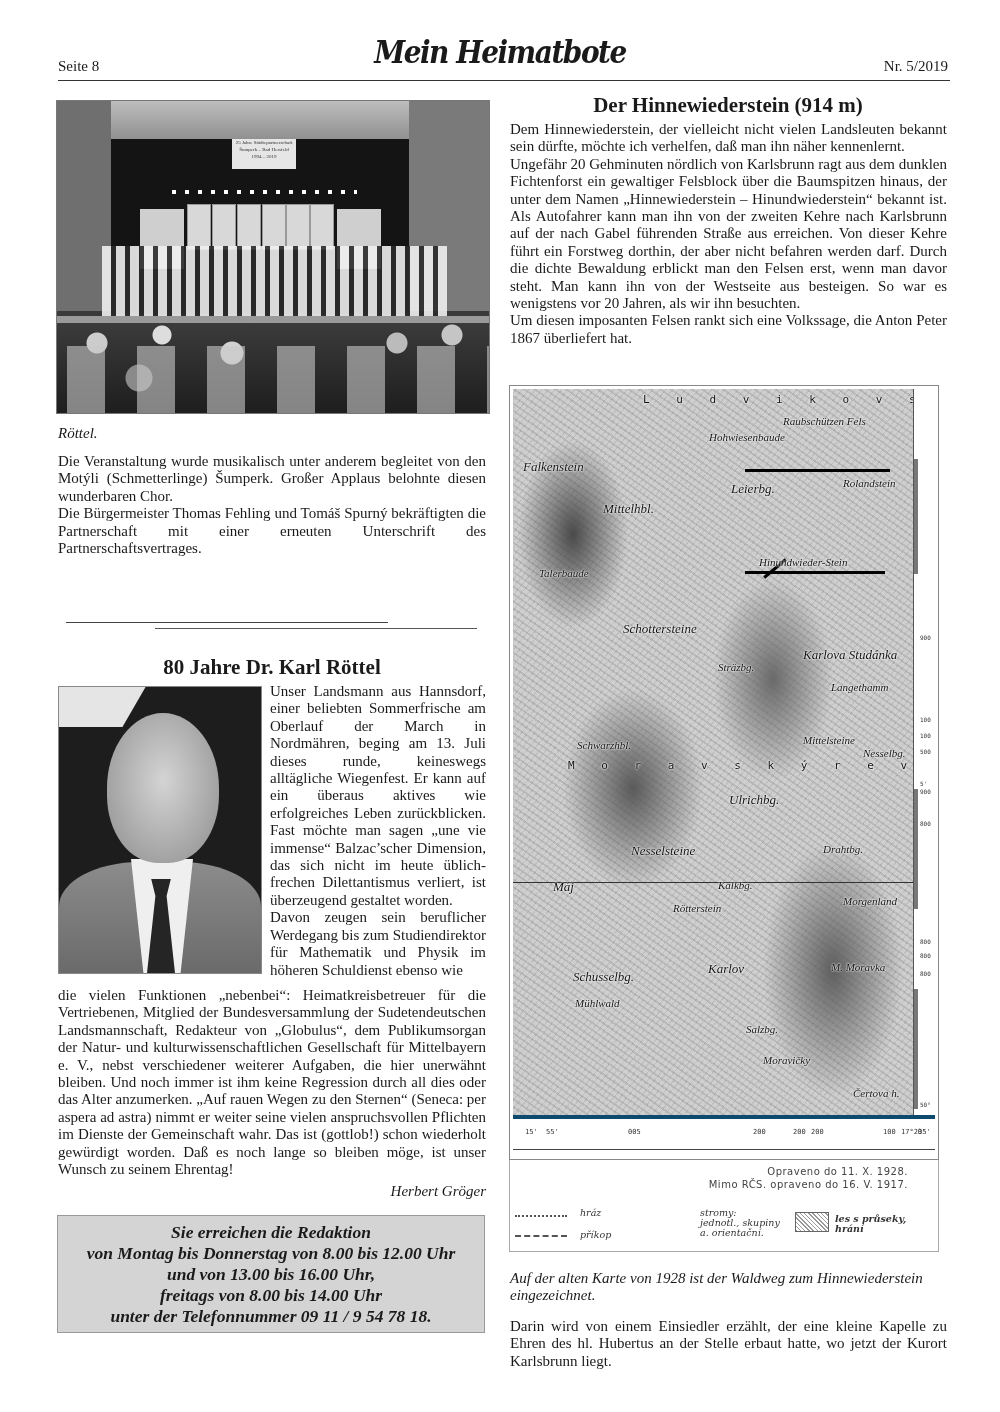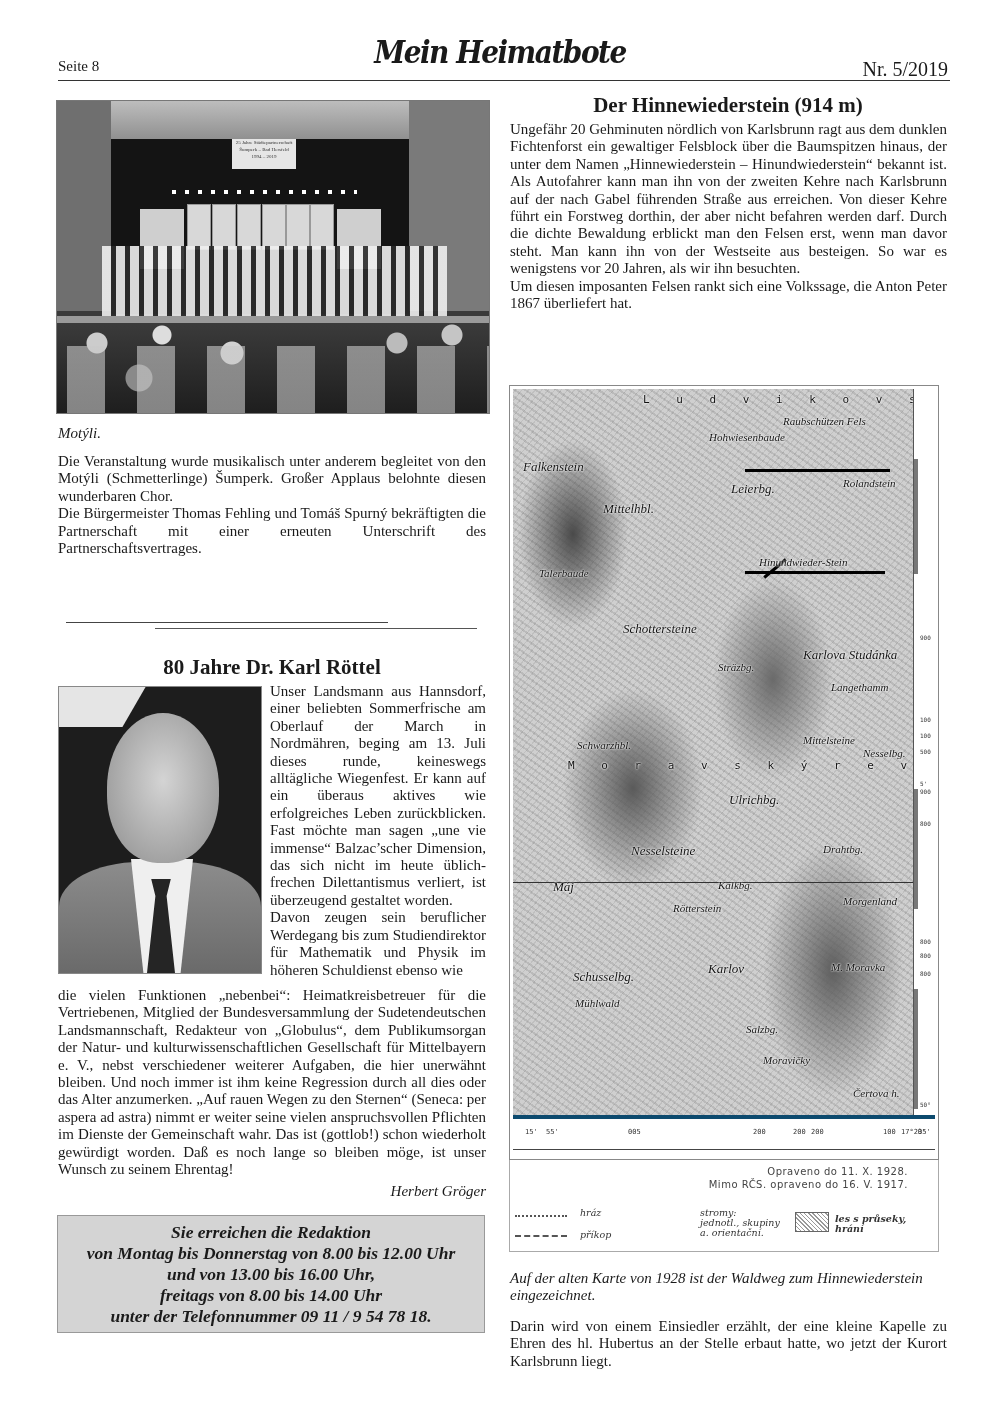--- a/index.html
+++ b/index.html
@@ -4,21 +4,21 @@
 <style>
   html, body { margin: 0; padding: 0; background: #ffffff; }
   body {
     width: 1000px; height: 1412px; position: relative; overflow: hidden;
     font-family: "Liberation Serif", "DejaVu Serif", serif; color: #1a1a1a;
   }
   .abs { position: absolute; }
 
   
   .hdr-left  { left: 58px; top: 58px; font-size: 15px; }
-  .hdr-right { right: 52px; top: 58px; font-size: 20px; text-align: right; }
+  .hdr-right { right: 52px; top: 58px; font-size: 15px; text-align: right; }
   .masthead {
     left: 0; width: 1000px; top: 36px; text-align: center;
     font-family: "DejaVu Serif", serif; font-weight: bold; font-size: 28px;
     letter-spacing: -1.5px; font-style: italic; transform: scaleY(1.15);
   }
   .hdr-rule { left: 58px; width: 892px; top: 80px; height: 0; border-top: 1.5px solid #333; }
 
   
   .photo-choir {
     left: 56px; top: 100px; width: 432px; height: 312px;
@@ -151,21 +151,21 @@
   <div class="flag" style="left:205px"></div>
   <div class="flag" style="left:229px"></div>
   <div class="flag" style="left:253px"></div>
   <div class="side-banner" style="left:280px"></div>
   <div class="choir-rows"></div>
   <div class="floor"></div>
   <div class="audience"></div>
   <div class="chairs"></div>
 </div>
 
-<div class="abs caption cap-motyli">Motýli.</div>
+<div class="abs caption cap-motyli">Röttel.</div>
 
 <div class="abs body-text left-block1">
   <p>Die Veranstaltung wurde musikalisch unter anderem begleitet von den Motýli (Schmetterlinge) Šumperk. Großer Applaus belohnte diesen wunderbaren Chor.</p>
   <p>Die Bürgermeister Thomas Fehling und Tomáš Spurný bekräftigten die Partnerschaft mit einer erneuten Unterschrift des Partnerschaftsvertrages.</p>
 </div>
 
 <div class="abs rule1"></div>
 <div class="abs rule2"></div>
 
 <div class="abs h2 title-roettel">80 Jahre Dr. Karl Röttel</div>
@@ -191,20 +191,21 @@
 <div class="abs contact-box">
   <div>Sie erreichen die Redaktion</div>
   <div>von Montag bis Donnerstag von 8.00 bis 12.00 Uhr</div>
   <div>und von 13.00 bis 16.00 Uhr,</div>
   <div>freitags von 8.00 bis 14.00 Uhr</div>
   <div>unter der Telefonnummer 09 11 / 9 54 78 18.</div>
 </div>
 
 <div class="abs h2 title-hinne">Der Hinnewiederstein (914 m)</div>
 <div class="abs body-text right-block1">
+  <p>Dem Hinnewiederstein, der vielleicht nicht vielen Landsleuten bekannt sein dürfte, möchte ich verhelfen, daß man ihn näher kennenlernt.</p>
   <p>Ungefähr 20 Gehminuten nördlich von Karlsbrunn ragt aus dem dunklen Fichtenforst ein gewaltiger Felsblock über die Baumspitzen hinaus, der unter dem Namen „Hinnewiederstein – Hinundwiederstein“ bekannt ist. Als Autofahrer kann man ihn von der zweiten Kehre nach Karlsbrunn auf der nach Gabel führenden Straße aus erreichen. Von dieser Kehre führt ein Forstweg dorthin, der aber nicht befahren werden darf. Durch die dichte Bewaldung erblickt man den Felsen erst, wenn man davor steht. Man kann ihn von der Westseite aus besteigen. So war es wenigstens vor 20 Jahren, als wir ihn besuchten.</p>
   <p>Um diesen imposanten Felsen rankt sich eine Volkssage, die Anton Peter 1867 überliefert hat.</p>
 </div>
 
 <div class="abs map">
   <div class="map-area" id="map-area">
     <div class="route-line" style="left:232px; top:80px; width:145px;"></div>
     <div class="route-line" style="left:232px; top:182px; width:140px;"></div>
     <div class="route-line" style="left:248px; top:178px; width:28px; transform:rotate(-40deg);"></div>
     <div class="route-line" style="left:0px; top:493px; width:400px; height:1px; background:#333;"></div>

